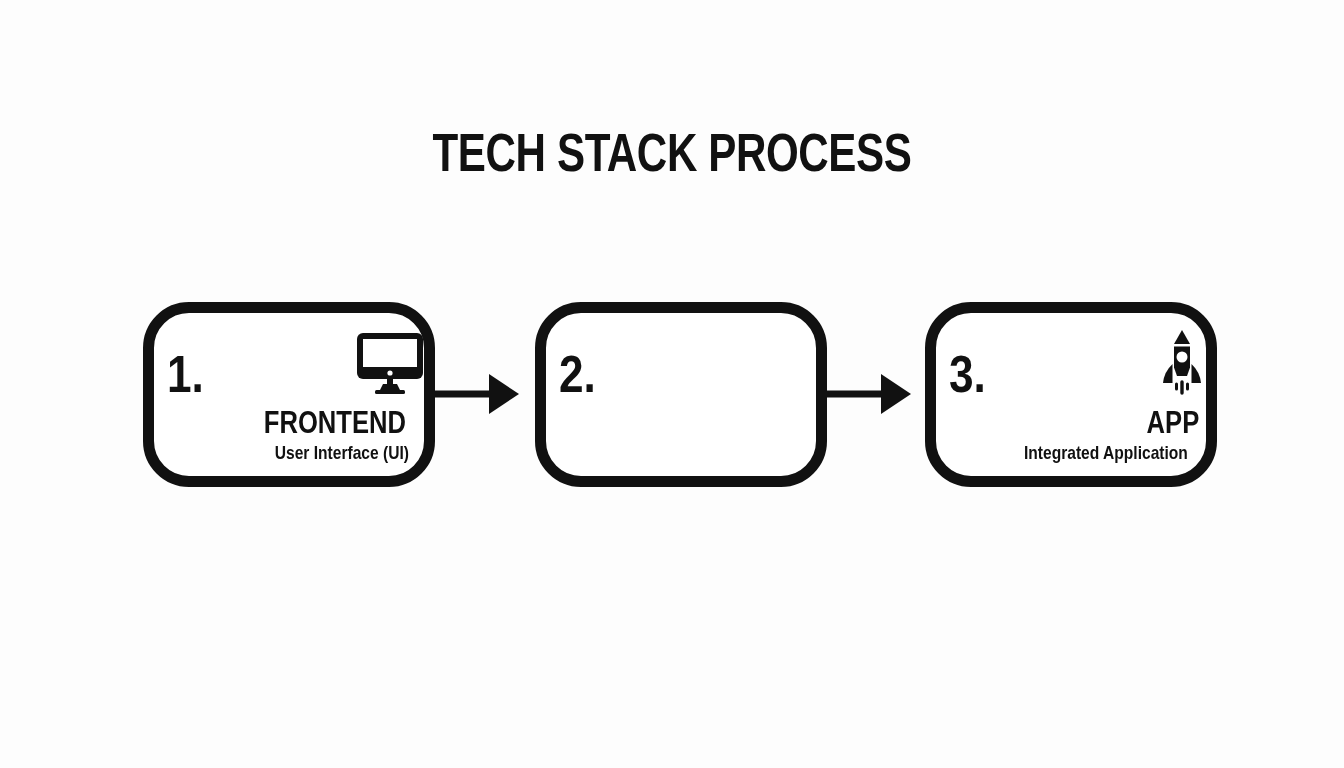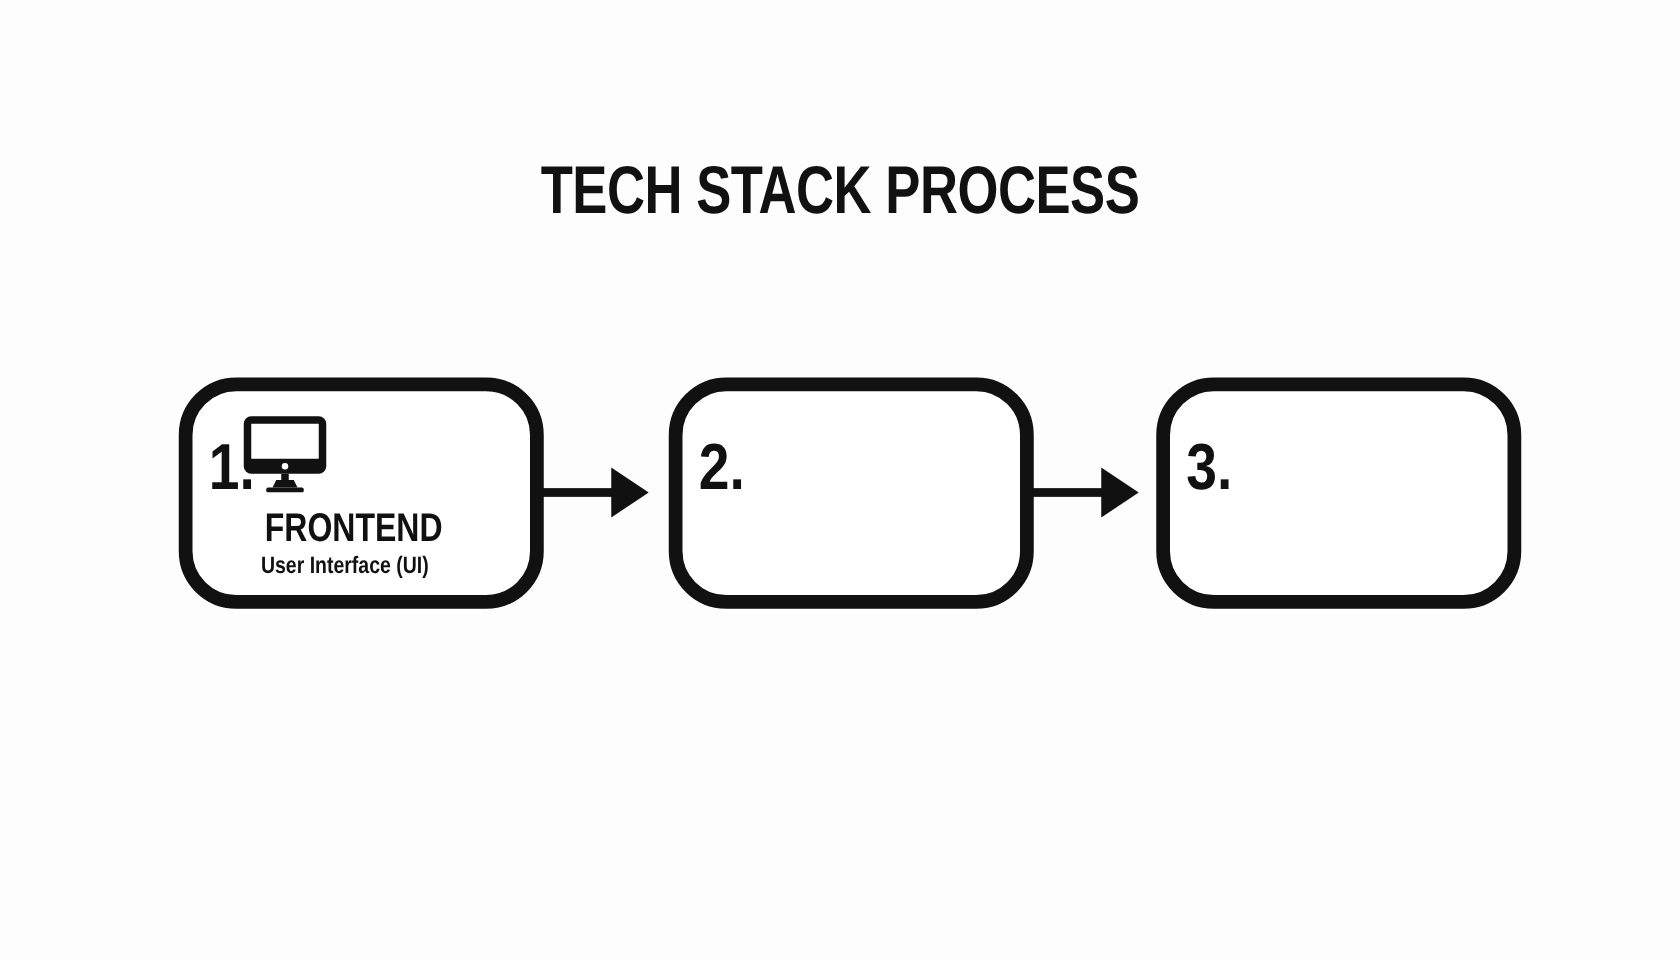--- a/index.html
+++ b/index.html
@@ -47,21 +47,21 @@
     top: 35px;
     font-size: 52px;
     font-weight: bold;
     line-height: 1;
     transform: scaleX(0.85);
     transform-origin: 0 50%;
   }
   .step-inner {
     display: flex;
     flex-direction: column;
-    align-items: flex-start;
+    align-items: flex-end;
     height: 100%;
     padding-left: 40px;
   }
   .icon-wrap {
     margin-top: 16px;
     height: 68px;
     display: flex;
     align-items: center;
     justify-content: center;
   }
@@ -131,15 +131,31 @@
 
   <span class="connector pos-2">
     <svg width="85" height="44" viewBox="0 0 85 44" aria-hidden="true">
       <rect x="0" y="18.5" width="58" height="7" fill="#111111"></rect>
       <polygon points="55,2 85,22 55,42" fill="#111111"></polygon>
     </svg>
   </span>
 
   <div class="step-box pos-3">
     <span class="step-number">3.</span>
+    <div class="step-inner">
+      <span class="icon-wrap">
+        <svg width="48" height="66" viewBox="0 0 48 66" aria-hidden="true">
+          <polygon points="24,0 32,14 16,14" fill="#111111"></polygon>
+          <path d="M16,16.5 h16 v21 l-3,8.5 h-10 l-3,-8.5 Z" fill="#111111"></path>
+          <circle cx="24" cy="27" r="5.5" fill="#ffffff"></circle>
+          <path d="M14.5,34 Q6,42 5,53 L14.5,53 Z" fill="#111111"></path>
+          <path d="M33.5,34 Q42,42 43,53 L33.5,53 Z" fill="#111111"></path>
+          <line x1="24" y1="52" x2="24" y2="63" stroke="#111111" stroke-width="3.4" stroke-linecap="round"></line>
+          <line x1="18.5" y1="54" x2="18.5" y2="59" stroke="#111111" stroke-width="3" stroke-linecap="round"></line>
+          <line x1="29.5" y1="54" x2="29.5" y2="59" stroke="#111111" stroke-width="3" stroke-linecap="round"></line>
+        </svg>
+      </span>
+      <div class="step-title">APP</div>
+      <div class="step-subtitle">Integrated Application</div>
+    </div>
   </div>
 
 </div>
 
 </body></html>

